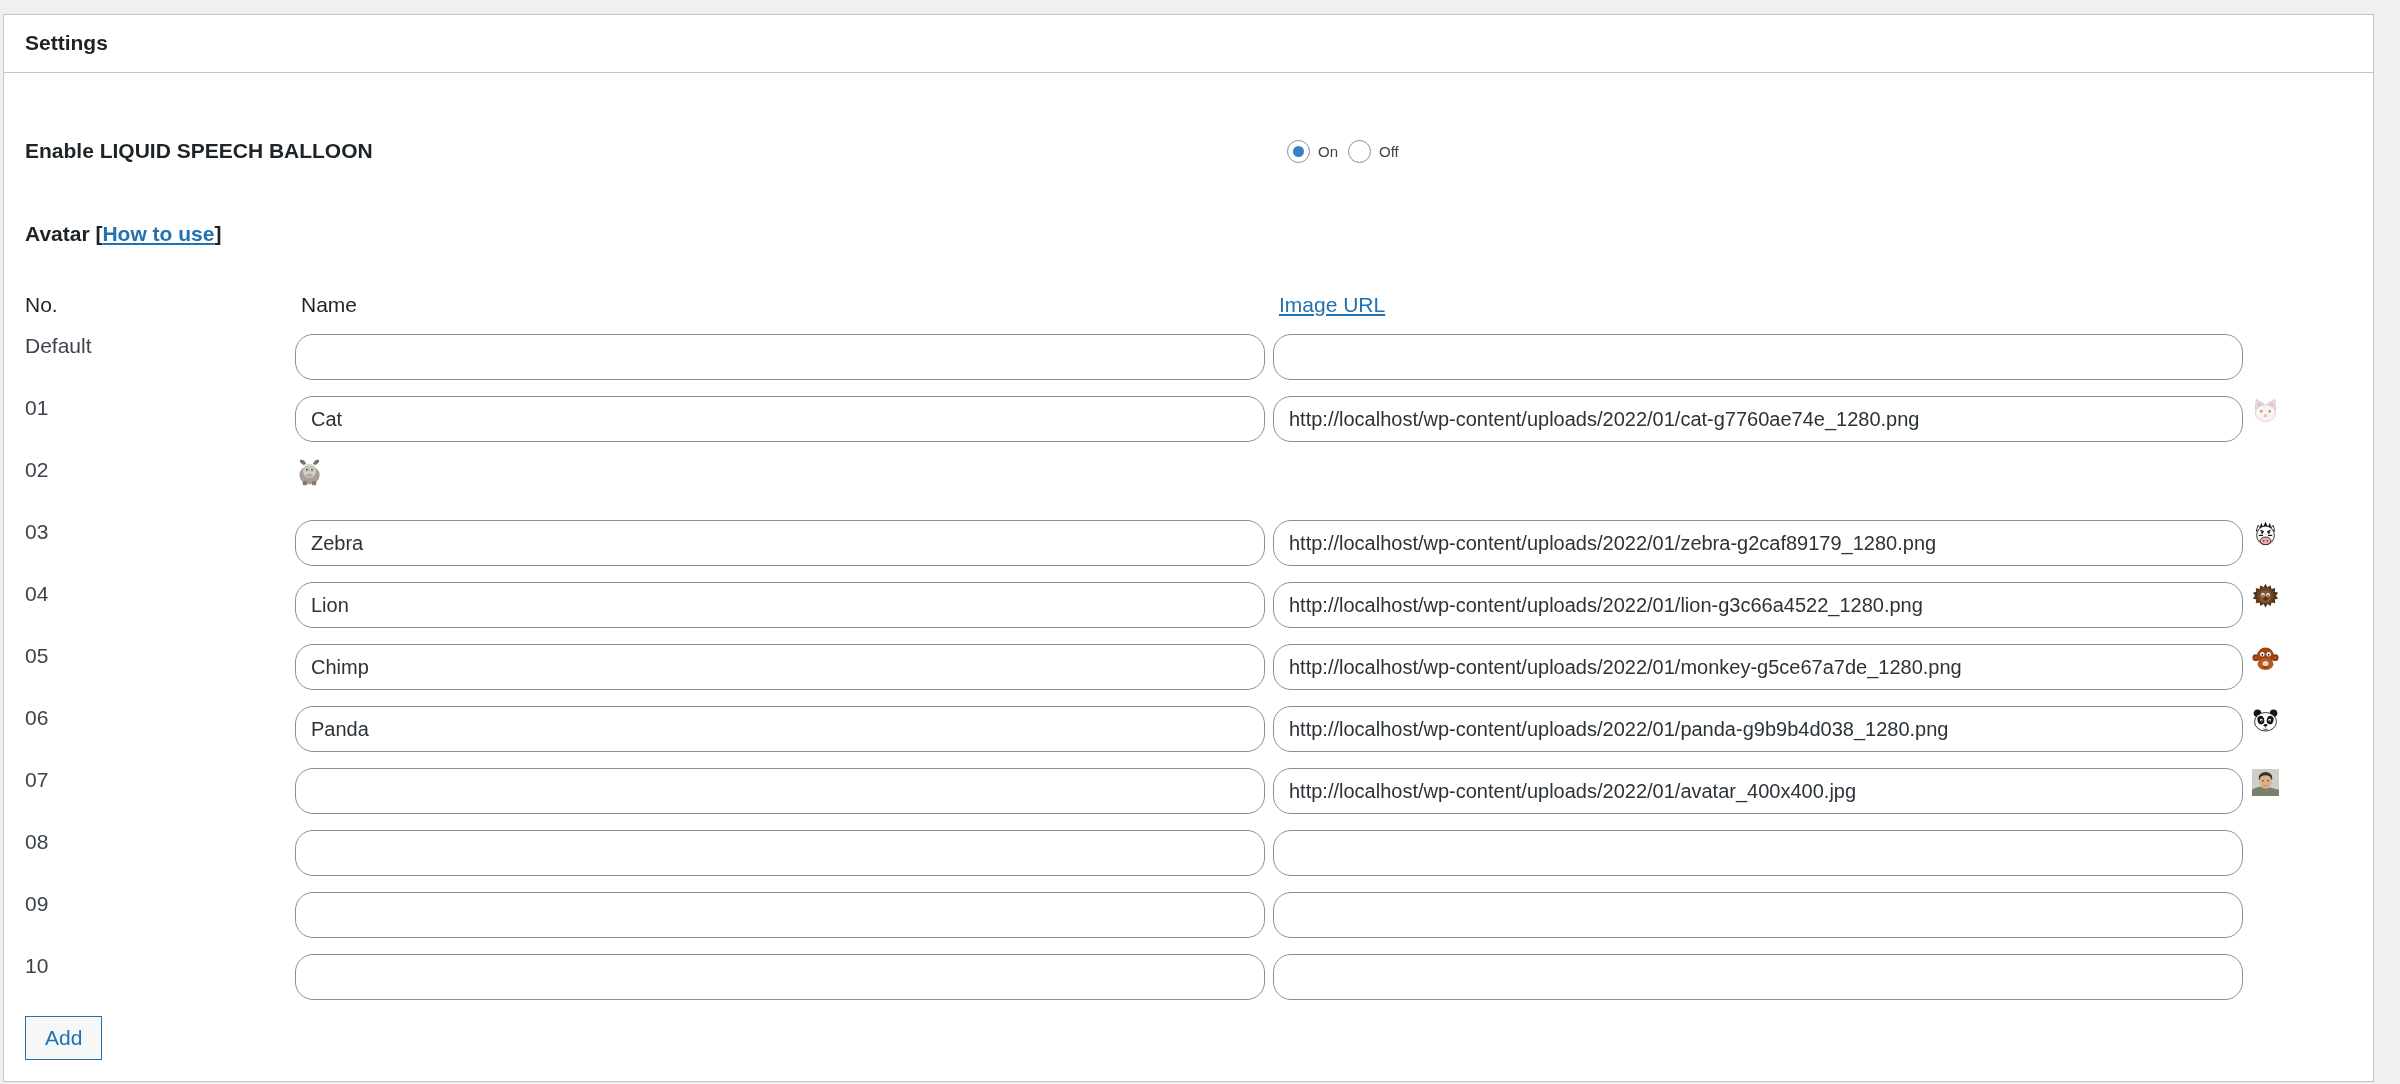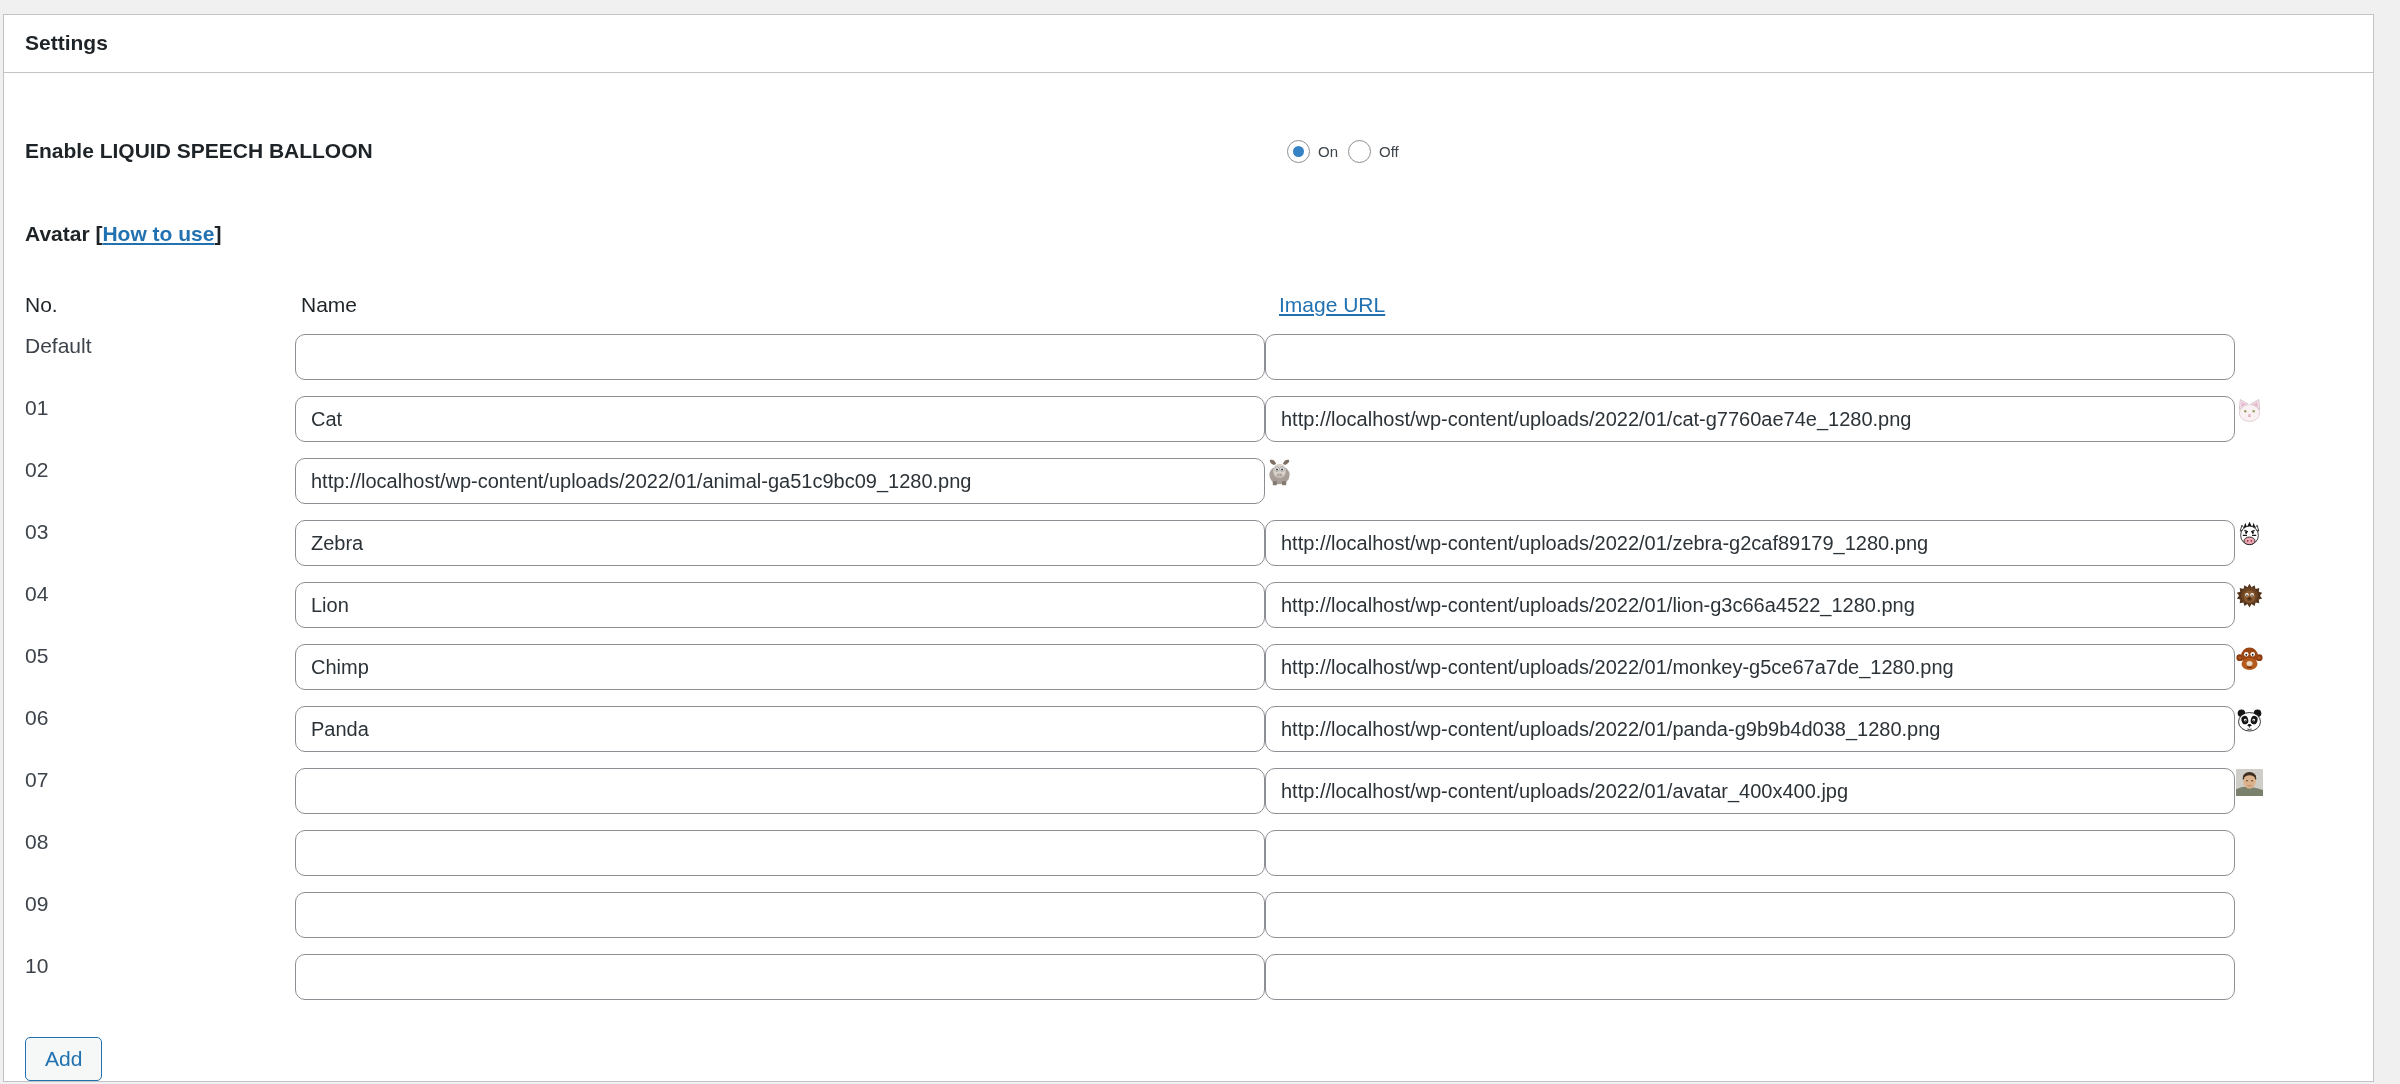--- a/index.html
+++ b/index.html
@@ -45,32 +45,32 @@
 
   .cols-header { display:flex; margin-top:41px; height:30px; line-height:30px; font-size:21px; color:#1d2327; margin-bottom:14px; }
   .col-no { width:270px; }
   .col-name, .col-url { width:978px; box-sizing:border-box; padding-left:6px; }
   .image-url-link { color:#2271b1; text-decoration:underline; cursor:pointer; }
 
   .row { display:flex; height:46px; margin-bottom:16px; }
   .row-label { width:270px; font-size:21px; color:#3c434a; }
   input.field {
     height:46px; width:970px; box-sizing:border-box;
-    border:1px solid #8c8f94; border-radius:10px;
-    padding:0 15px; margin-right:0;
+    border:1px solid #8c8f94; border-radius:18px;
+    padding:0 15px; margin-right:8px;
     font-family:inherit; font-size:20px; color:#2c3338;
     background:#fff; outline:none;
   }
   .avatar-slot { width:28px; height:28px; display:flex; align-items:center; justify-content:center; flex:0 0 auto; }
   .avatar-slot svg { width:27px; height:27px; display:block; }
 
   .add-button {
-    margin-top:21px; height:44px; min-width:75px; padding:0 19px;
+    height:44px; min-width:75px; padding:0 19px;
     font-family:inherit; font-size:21px; color:#2271b1;
-    background:#f6f7f7; border:1.5px solid #2271b1; border-radius:5px;
+    background:#f6f7f7; border:1.5px solid #2271b1; border-radius:0;
     cursor:pointer;
   }
 </style>
 </head>
 <body>
 
 <div class="panel">
   <div class="panel-header">Settings</div>
 
   <div class="content">
@@ -121,21 +121,20 @@
               <circle cx="11" cy="17" r="1.5" fill="#9aa06a"></circle>
               <circle cx="21" cy="17" r="1.5" fill="#9aa06a"></circle>
               <path d="M14.5 22 q1.5 1.8 3 0" stroke="#d19aac" stroke-width="1.2" fill="none"></path>
               <ellipse cx="16" cy="21" rx="1.3" ry="0.9" fill="#e0a3b6"></ellipse>
             </svg>
           </span>
   </div>
 
   <div class="row">
     <div class="row-label">02</div>
-    <input class="field" type="text" value="http://localhost/wp-content/uploads/2022/01/animal-ga51c9bc09_1280.png" style="">
     <span class="avatar-slot">
             <svg viewBox="0 0 32 32">
               <path d="M9 7 Q3 4 5 1 Q10 0 12 6 Z" fill="#7e6f63"></path>
               <path d="M23 7 Q29 4 27 1 Q22 0 20 6 Z" fill="#7e6f63"></path>
               <ellipse cx="16" cy="19" rx="12" ry="11" fill="#a89e97"></ellipse>
               <rect x="8" y="26" width="5" height="5" rx="1" fill="#837a70"></rect>
               <rect x="19" y="26" width="5" height="5" rx="1" fill="#837a70"></rect>
               <ellipse cx="16" cy="14" rx="7.5" ry="8.5" fill="#d8d2cb"></ellipse>
               <circle cx="13" cy="12" r="2.6" fill="#fff" stroke="#555" stroke-width="0.5"></circle>
               <circle cx="19" cy="12" r="2.6" fill="#fff" stroke="#555" stroke-width="0.5"></circle>

